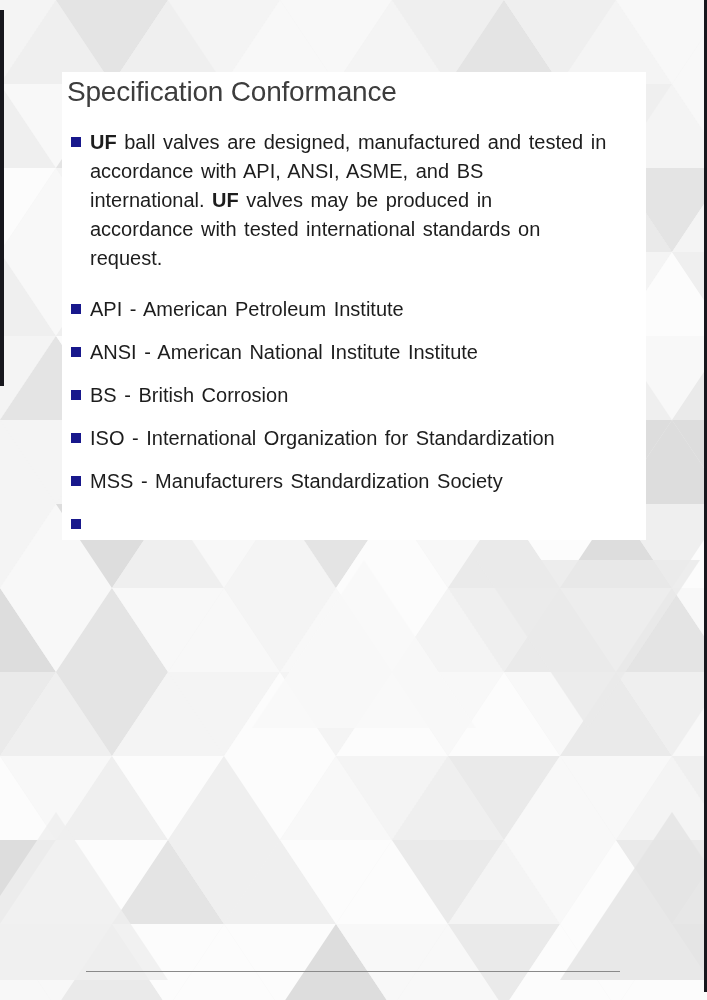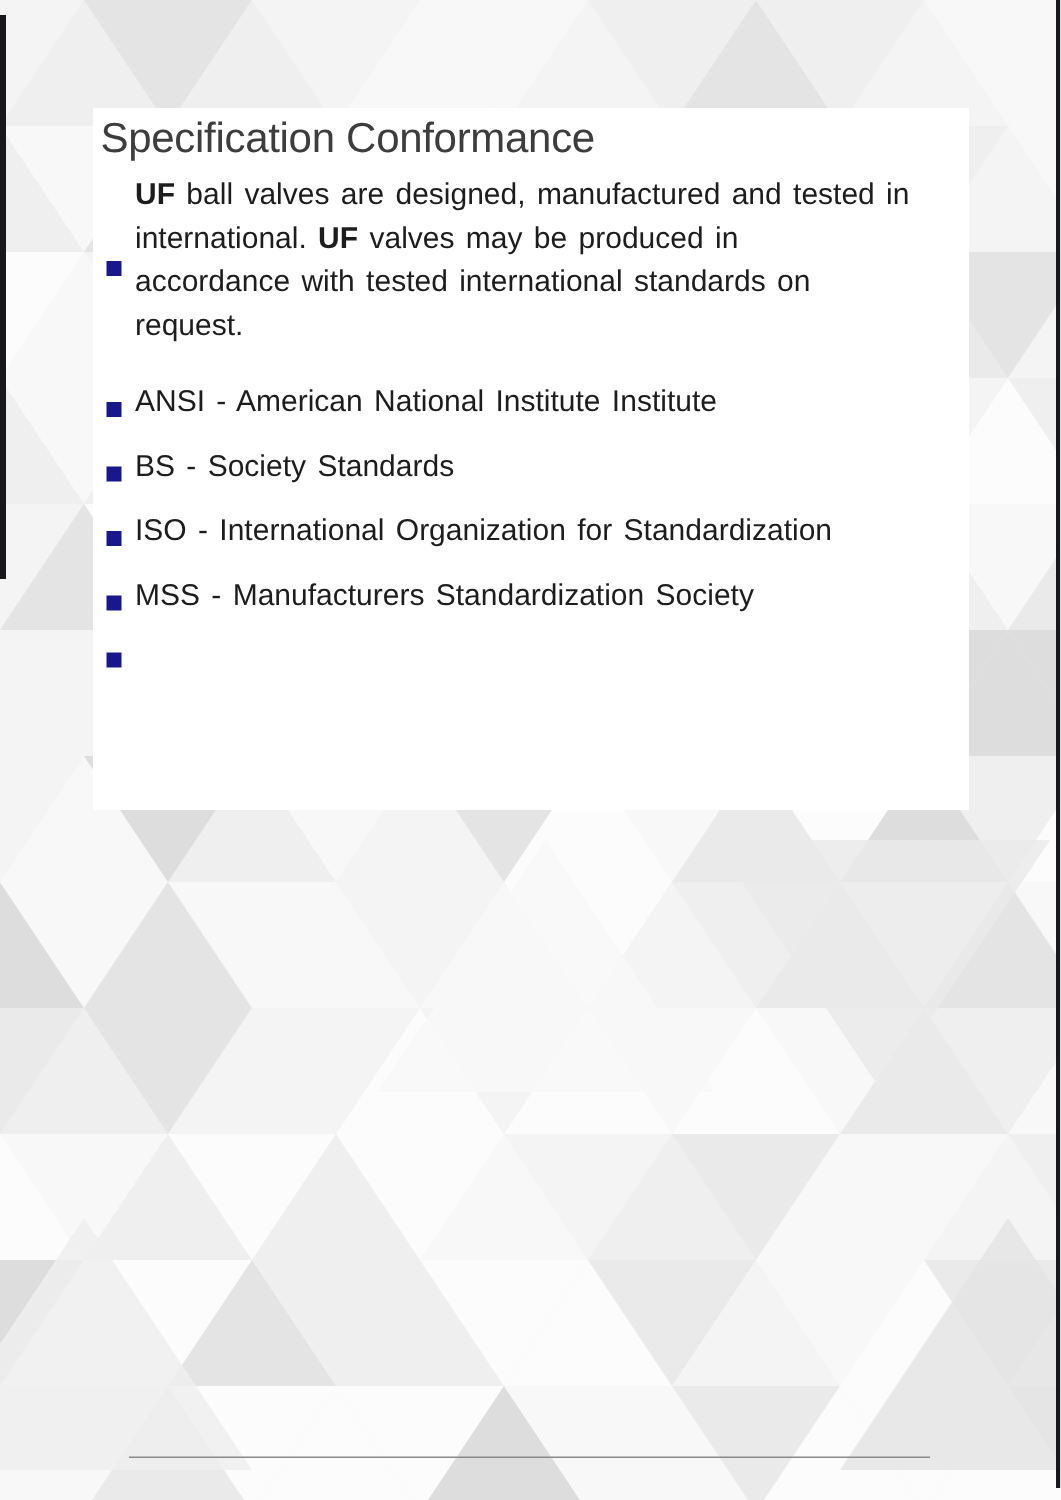--- a/index.html
+++ b/index.html
@@ -19,31 +19,31 @@
     position:absolute;right:0;top:0;width:3px;height:992px;
     background:var(--edge,#17171d);
   }
   .content-box{
     position:absolute;left:62px;top:72px;width:584px;height:468px;
     background:var(--box-bg,#ffffff);
     box-sizing:border-box;
     padding:2px 0 0 0;
   }
   .slide-title{
-    margin:0 0 6px 5px;
+    margin:0 0 18px 5px;
     font-size:28px;
     line-height:36px;
     font-weight:400;
     letter-spacing:-0.2px;
     color:var(--title,#3d3d3d);
   }
   .bullet-list{list-style:none;margin:0;padding:0;}
   .bullet-list li{
     display:flex;
-    align-items:center;
+    align-items:flex-start;
     margin:0 0 14px 0;
     font-size:20px;
     line-height:29px;
     color:var(--body,#1d1d1d);
   }
   .bullet-list li.para{margin-bottom:22px;}
   .bullet-list .marker{
     flex:none;
     width:10px;height:10px;
     margin:9px 9px 0 9px;
@@ -277,35 +277,42 @@
   <div class="edge-left"></div>
   <div class="edge-right"></div>
 
   <div class="content-box">
     <h1 class="slide-title">Specification Conformance</h1>
     <ul class="bullet-list">
         <li class="para">
           <span class="marker"></span>
           <div class="txt">
             <div class="line"><b>UF</b><span> ball valves are designed, manufactured and tested in</span></div>
+            <div class="line"><span>accordance with API, ANSI, ASME, and BS</span></div>
             <div class="line"><span>international. </span><b>UF</b><span> valves may be produced in</span></div>
             <div class="line"><span>accordance with tested international standards on</span></div>
             <div class="line"><span>request.</span></div>
           </div>
         </li>
         <li>
           <span class="marker"></span>
           <div class="txt">
+            <div class="line"><span>API - American Petroleum Institute</span></div>
+          </div>
+        </li>
+        <li>
+          <span class="marker"></span>
+          <div class="txt">
             <div class="line"><span>ANSI - American National Institute Institute</span></div>
           </div>
         </li>
         <li>
           <span class="marker"></span>
           <div class="txt">
-            <div class="line"><span>BS - Society Standards</span></div>
+            <div class="line"><span>BS - British Corrosion</span></div>
           </div>
         </li>
         <li>
           <span class="marker"></span>
           <div class="txt">
             <div class="line"><span>ISO - International Organization for Standardization</span></div>
           </div>
         </li>
         <li>
           <span class="marker"></span>

